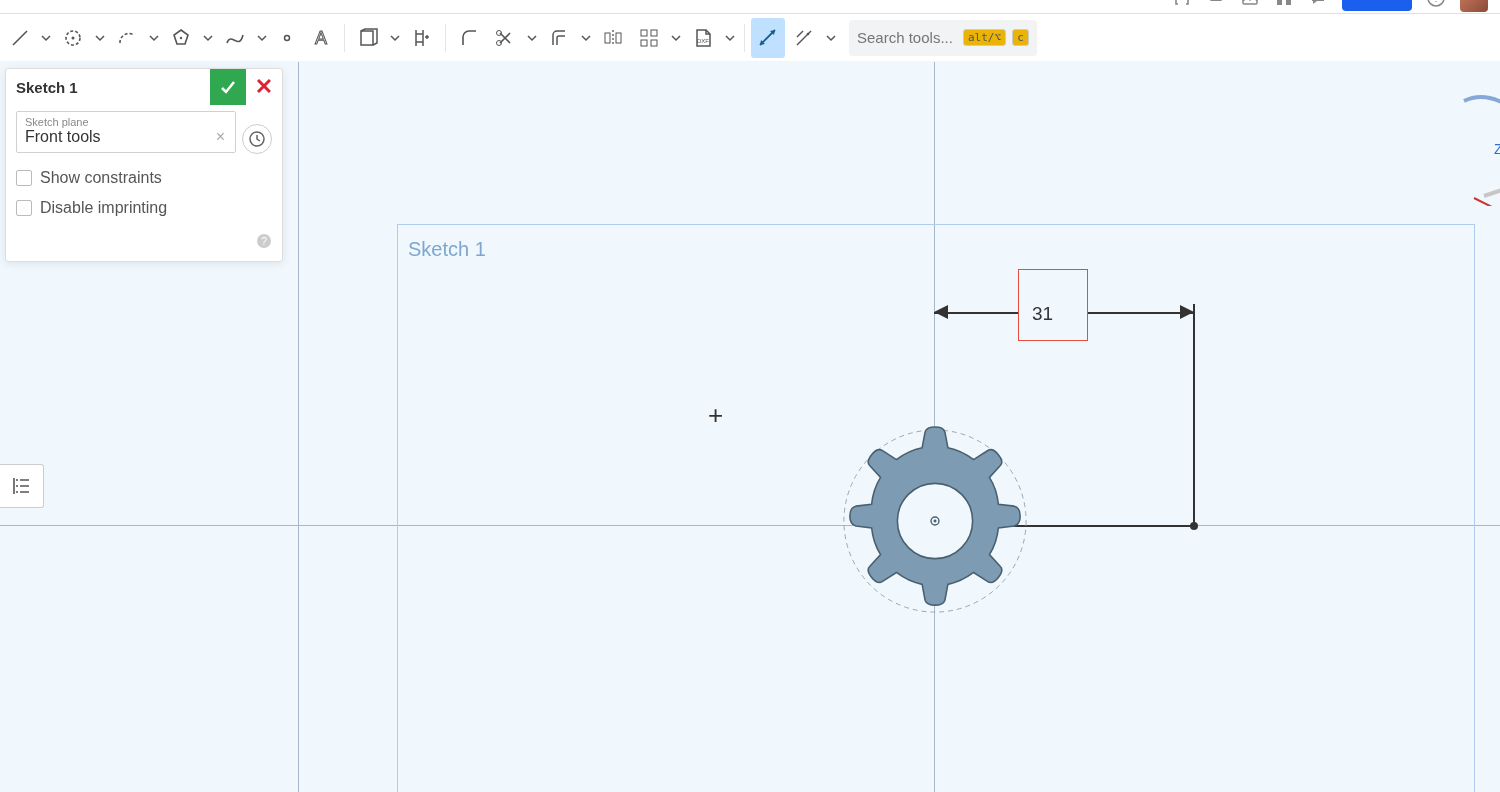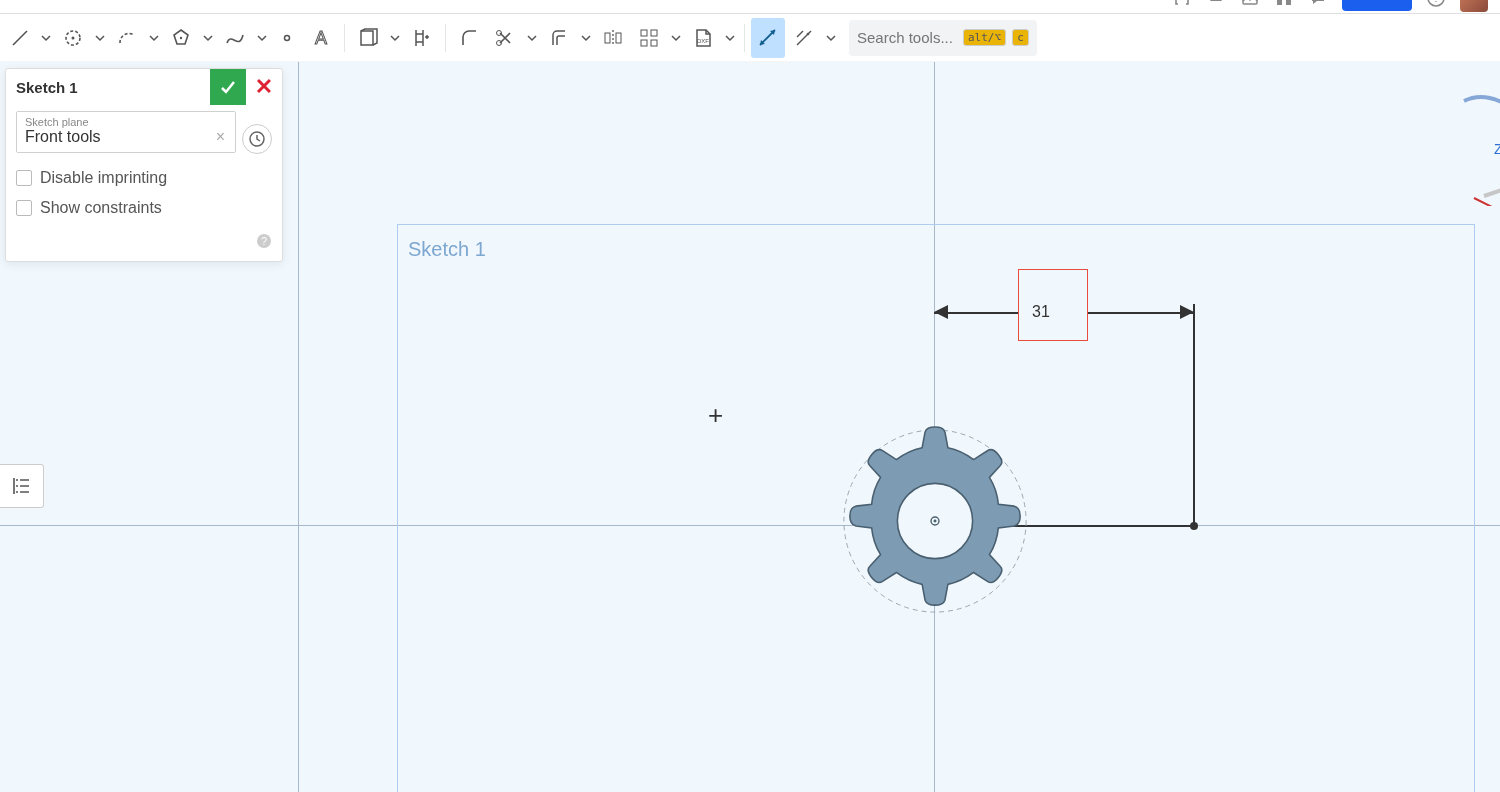--- a/index.html
+++ b/index.html
@@ -107,21 +107,21 @@
   }
   .dim-arr { position:absolute; top:41px; }
   .dim-arr.l { left:6px; border-top:7px solid transparent; border-bottom:7px solid transparent; border-right:14px solid #333; }
   .dim-arr.r { left:252px; border-top:7px solid transparent; border-bottom:7px solid transparent; border-left:14px solid #333; }
   .dim-ext1 { position:absolute; left:265px; top:40px; width:1.5px; height:223px; background:#333; }
   .dim-box {
     position:absolute; left:90px; top:5px;
     width:70px; height:72px; border:1.5px solid #e74c3c;
     background: #f1f8fd;
   }
-  .dim-val { position:absolute; left:102px; top:39px; font-size:16px; color:#333; background:#f1f8fd; padding:0 2px;text-align:center;}
+  .dim-val { position:absolute; left:102px; top:39px; font-size:19px; color:#333; background:#f1f8fd; padding:0 2px;text-align:center;}
   .dim-pt { position:absolute; left:262px; top:258px; width:8px; height:8px; border-radius:50%; background:#333; }
   .dim-hline { position:absolute; left:6px; top:261px; width:260px; height:1.5px; background:#333; }
   
   
   .gear {
     position:absolute; left:836px; top:360px;
     width:198px; height:198px;
   }
   
   
@@ -480,25 +480,25 @@
       </div>
       <div class="clock-btn">
         <svg width="18" height="18" viewBox="0 0 18 18">
             <circle cx="9" cy="9" r="7" stroke="#666" stroke-width="1.5" fill="none"></circle>
             <path d="M9 5v4l3 2" stroke="#666" stroke-width="1.5" fill="none"></path>
           </svg>
       </div>
     </div>
     <label class="chk-row">
       <span class="chk"></span>
-      <span>Disable imprinting</span>
+      <span>Show constraints</span>
     </label>
     <label class="chk-row">
       <span class="chk"></span>
-      <span>Show constraints</span>
+      <span>Disable imprinting</span>
     </label>
   </div>
   <div class="panel-help">
     <svg width="16" height="16" viewBox="0 0 16 16">
         <circle cx="8" cy="8" r="7" fill="#ccc"></circle>
         <text x="8" y="12" text-anchor="middle" font-size="11" fill="#fff">?</text>
       </svg>
   </div>
 </div>
 

